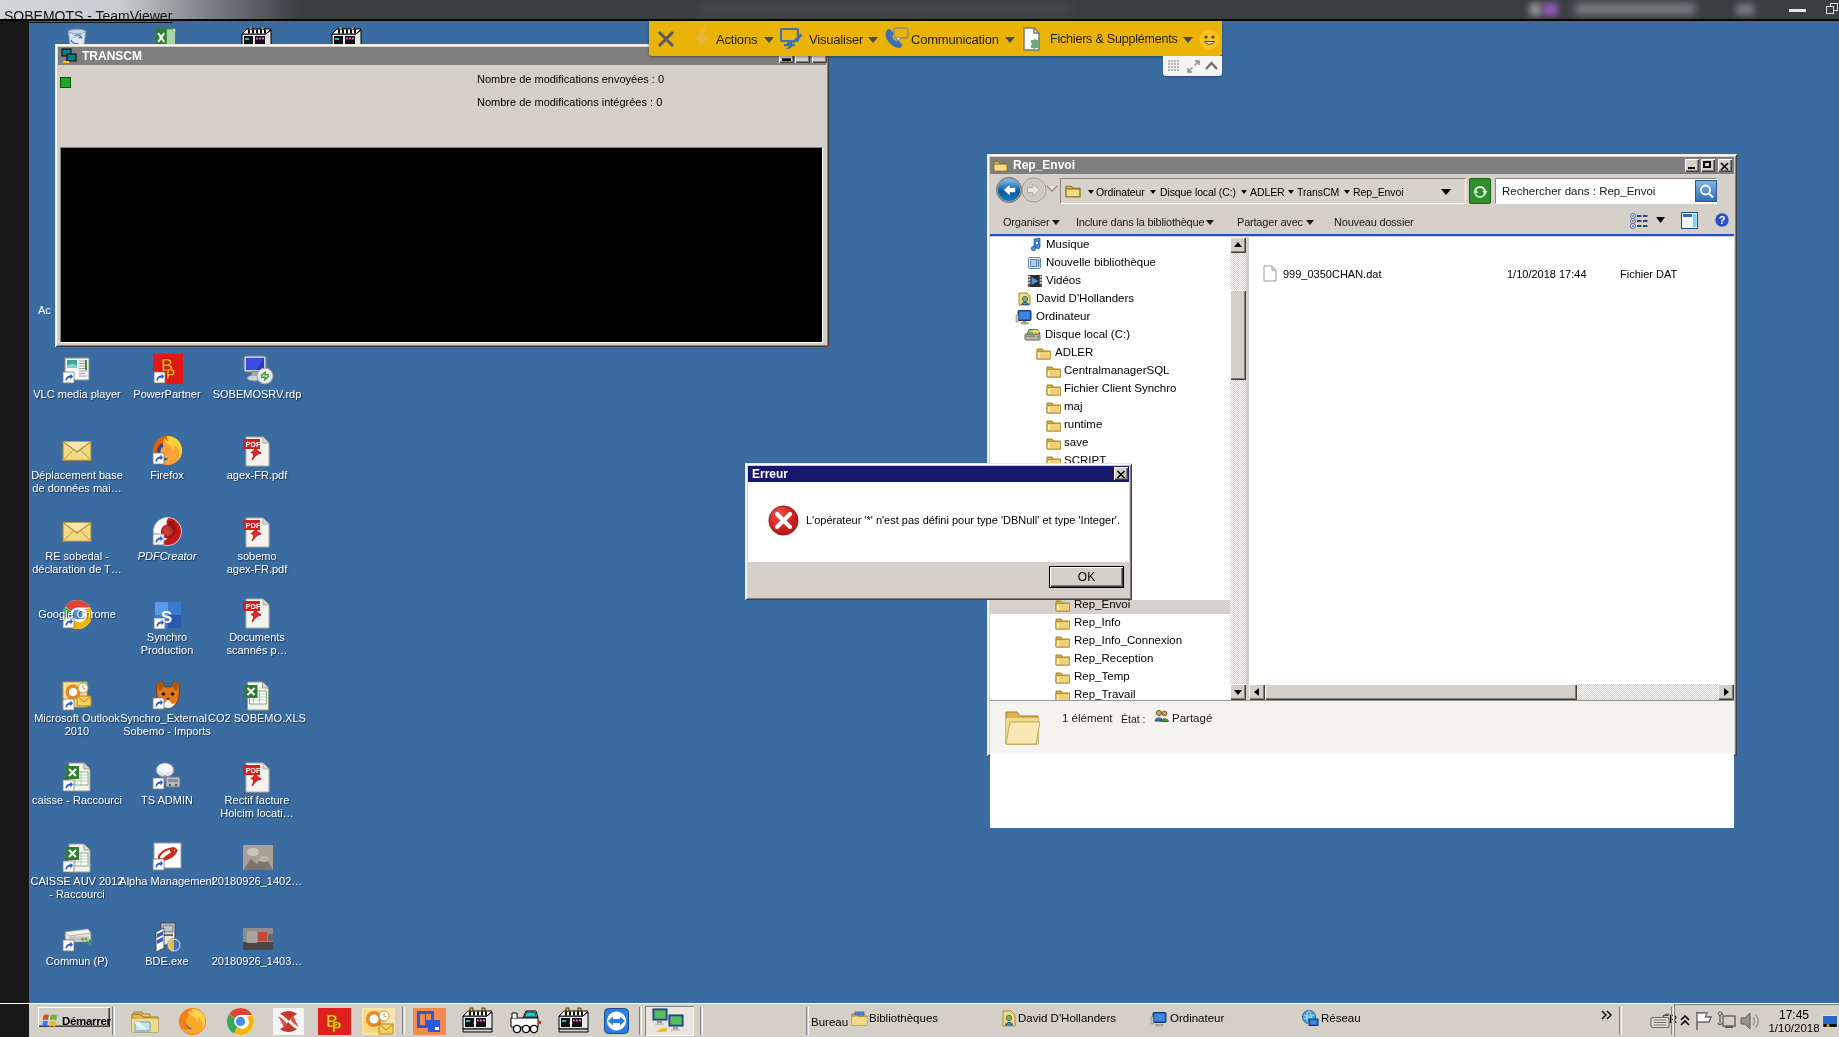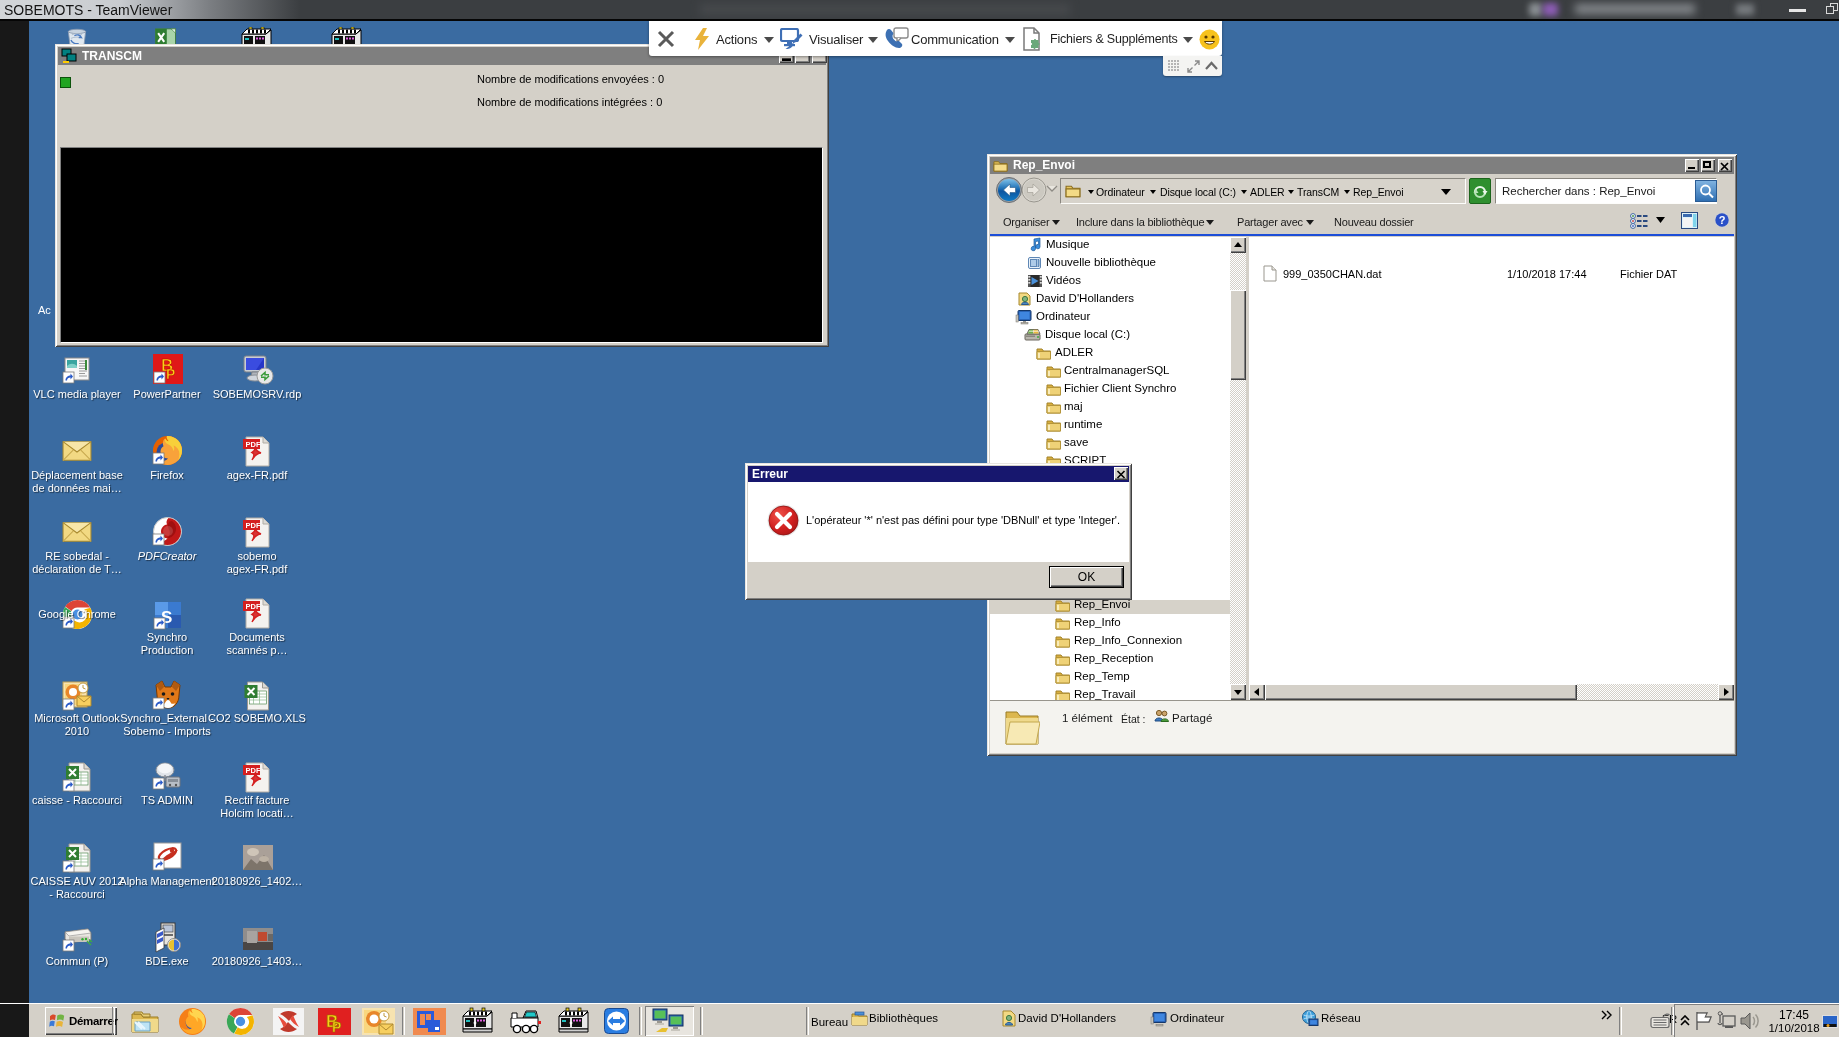--- a/index.html
+++ b/index.html
@@ -15,21 +15,21 @@
 .tbcaret { position:absolute; top:12px; }
 .treerow { position:absolute; height:18px; font-size:11.5px; color:#000; white-space:nowrap; }
 .tvlabel { position:absolute; top:11px; font-size:13px; letter-spacing:-0.2px; color:#1f1f1f; white-space:nowrap; }
 .tkt { position:absolute; font-size:11.5px; color:#000; white-space:nowrap; }
 .qsep { position:absolute; top:3px; width:3px; height:28px; border-left:1px solid #808080; border-right:1px solid #fff; }
 </style>
 </head>
 <body>
 
 <div class="abs" style="left:0;top:0;width:1839px;height:19px;background:linear-gradient(to right,#d3d6d9 0px,#c9ccd0 120px,#7b7e82 210px,#3b3e41 300px,#3b3e41 100%);">
-  <div class="abs" style="left:4px;top:2px;font-size:14px;color:#141414;">SOBEMOTS - TeamViewer</div>
+  <div class="abs" style="left:4px;top:8px;font-size:14px;color:#141414;text-decoration:underline;">SOBEMOTS - TeamViewer</div>
   <div class="abs" style="left:700px;top:4px;width:370px;height:11px;background:#46494c;filter:blur(4px);"></div>
   <div class="abs" style="left:1529px;top:3px;width:13px;height:13px;background:#8a8f93;filter:blur(3px);border-radius:3px;"></div>
   <div class="abs" style="left:1543px;top:3px;width:15px;height:13px;background:#9a62c8;filter:blur(3px);border-radius:3px;opacity:.85;"></div>
   <div class="abs" style="left:1575px;top:4px;width:120px;height:10px;background:#84888c;filter:blur(4px);"></div>
   <div class="abs" style="left:1736px;top:4px;width:18px;height:11px;background:#777b7f;filter:blur(3px);"></div>
   <div class="abs" style="left:1789px;top:9px;width:17px;height:3px;background:#e6e6e6;"></div>
   <div class="abs" style="left:1830px;top:3px;width:8px;height:8px;border:1px solid #d8d8d8;"></div>
   <div class="abs" style="left:1826px;top:6px;width:8px;height:8px;border:1px solid #d8d8d8;background:#3b3e41;"></div>
 </div>
 <div class="abs" style="left:0;top:19px;width:1839px;height:2px;background:#050505;"></div>
@@ -447,21 +447,21 @@
       <rect x="2" y="6" width="9" height="9" fill="#f4f4f4"></rect>
       <rect x="12" y="2" width="3.5" height="13" fill="#7fd4ec"></rect>
     </svg>
     <svg class="abs" style="left:723px;top:3px" width="18" height="18" viewBox="0 0 18 18">
       <circle cx="9" cy="9" r="8" fill="#d0d0d0"></circle>
       <circle cx="9" cy="9" r="6.7" fill="#2a50c8"></circle>
       <text x="9" y="13" text-anchor="middle" font-size="11" font-weight="bold" fill="#fff" font-family="Liberation Sans">?</text>
     </svg>
   </div>
 
-  <div class="abs" style="left:3px;top:83px;width:744px;height:463px;background:#fff;">
+  <div class="abs" style="left:3px;top:83px;width:744px;height:591px;background:#fff;">
 
     <div class="abs" id="tree" style="left:0;top:0;width:240px;height:463px;background:#fff;overflow:hidden;">
       <svg style="position:absolute;width:0;height:0">
         <defs>
           <g id="fold">
               <path d="M1 4 L6 4 L7.5 6 L14.5 6 L14.5 14 L1 14 Z" fill="#d9ae3e" stroke="#a3832a" stroke-width="1"></path>
               <path d="M1 6.5 L14.5 6.5 L14.5 14 L1 14 Z" fill="#efd277" stroke="#b59539" stroke-width="1"></path>
               <rect x="2" y="8" width="2" height="5" fill="#f9ecba"></rect>
             </g>
         </defs>
@@ -617,21 +617,21 @@
           <stop offset="0" stop-color="#f0524a"></stop>
           <stop offset="0.55" stop-color="#cf1f1f"></stop>
           <stop offset="1" stop-color="#9e1414"></stop>
         </radialGradient>
       </defs>
   </svg>
   <span class="abs" style="left:61px;top:51px;font-size:11px;color:#000;white-space:nowrap;">L'opérateur '*' n'est pas défini pour type 'DBNull' et type 'Integer'.</span>
   <div class="abs" style="left:304px;top:103px;width:75px;height:22px;background:#d4d0c8;border:1px solid #000;box-shadow:inset 1px 1px 0 #fff, inset -1px -1px 0 #404040, inset -2px -2px 0 #808080;text-align:center;font-size:12px;line-height:21px;">OK</div>
 </div>
 
-<div class="abs" id="tvtoolbar" style="left:649px;top:21px;width:573px;height:35px;background:#ffffff;border-radius:0 0 3px 3px;box-shadow:0 1px 3px rgba(0,0,0,.4);">
+<div class="abs" id="tvtoolbar" style="left:649px;top:21px;width:573px;height:35px;background:#eab308;border-radius:0 0 3px 3px;box-shadow:0 1px 3px rgba(0,0,0,.4);">
   <svg class="abs" style="left:8px;top:9px" width="18" height="18" viewBox="0 0 18 18">
       <path d="M2 2 L16 16 M16 2 L2 16" stroke="#5a5a5a" stroke-width="3"></path>
     </svg>
   <svg class="abs" style="left:45px;top:7px" width="16" height="22" viewBox="0 0 16 22">
       <path d="M9 0 L1 12 L6 12 L4 22 L15 8 L9 8 L13 0 Z" fill="#e9b33c"></path>
     </svg>
   <span class="tvlabel" style="left:67px;">Actions</span>
   <svg class="abs" style="left:115px;top:16px" width="10" height="6" viewBox="0 0 10 6">
       <path d="M0 0 L10 0 L5 6 Z" fill="#4a4a4a"></path>
     </svg>
@@ -696,21 +696,21 @@
     <path d="M8 1 L12 1 L12 5 M12 1 L7.5 5.5 M5 12 L1 12 L1 8 M1 12 L5.5 7.5" fill="none" stroke="#8a8a8a" stroke-width="1.4"></path>
   </svg>
   <svg class="abs" style="left:42px;top:5px" width="13" height="10" viewBox="0 0 13 10">
       <path d="M1 8 L6.5 2 L12 8" fill="none" stroke="#6a6a6a" stroke-width="2.2"></path>
     </svg>
 </div>
 
 <div class="abs" id="taskbar" style="left:0;top:1003px;width:1839px;height:34px;background:#d4d0c8;border-top:1px solid #fff;">
   <div class="abs" style="left:0;top:0;width:29px;height:34px;background:#181818;"></div>
 
-  <div class="abs btn3d" style="left:45px;top:3px;width:72px;height:28px;">
+  <div class="abs btn3d" style="left:38px;top:3px;width:72px;height:20px;">
     <svg class="abs" style="left:4px;top:5px" width="20" height="17" viewBox="0 0 20 17">
       <path d="M1 4.2 C2.8 2.4 4.8 2.2 6.8 3.2 L6 8 C4.2 7.1 2.4 7.2 1 8.6 Z" fill="#d94a2a"></path>
       <path d="M8.2 3.5 C10.8 2.1 13.2 2.3 15.2 3.8 L14.3 8.7 C12.4 7.3 10.4 7.1 8 8.2 Z" fill="#72b443"></path>
       <path d="M0.8 9.8 C2.4 8.6 4.2 8.5 5.8 9.3 L5 14.3 C3.4 13.4 1.8 13.5 0.2 14.8 Z" fill="#3a7ad9"></path>
       <path d="M7.6 9.7 C10 8.6 12.2 8.8 14 10 L13.1 14.9 C11.4 13.8 9.4 13.7 7 14.7 Z" fill="#e8b43a"></path>
     </svg>
     <span style="position:absolute;left:24px;top:8px;font-weight:bold;font-size:11.5px;letter-spacing:-0.3px;">Démarrer</span>
   </div>
   <div class="qsep" style="left:112px;"></div>
 

